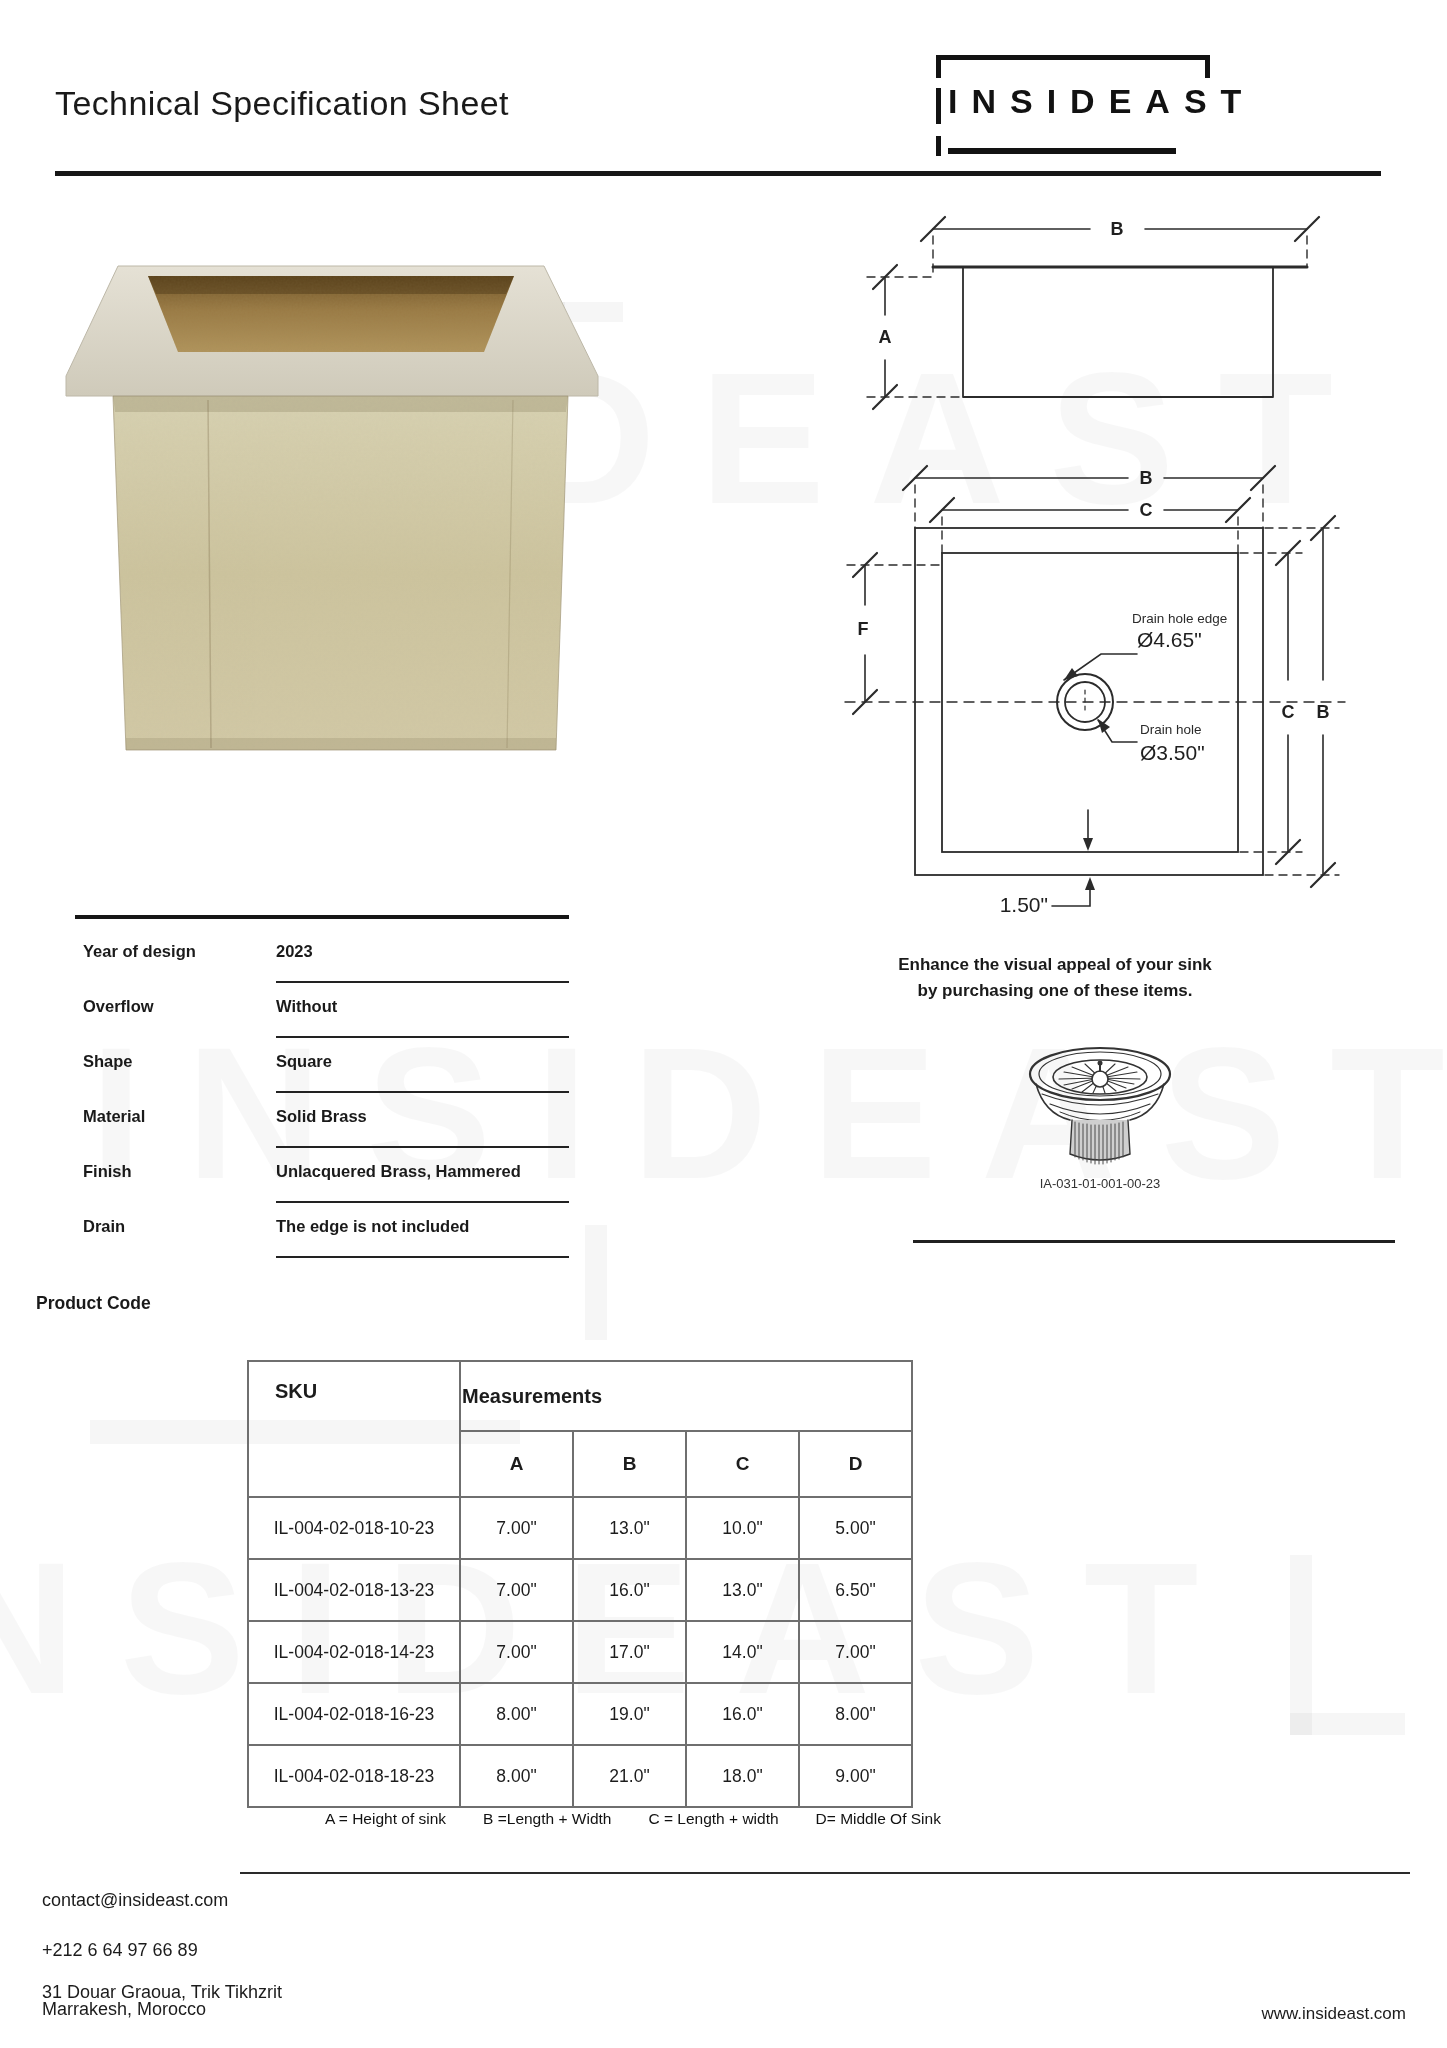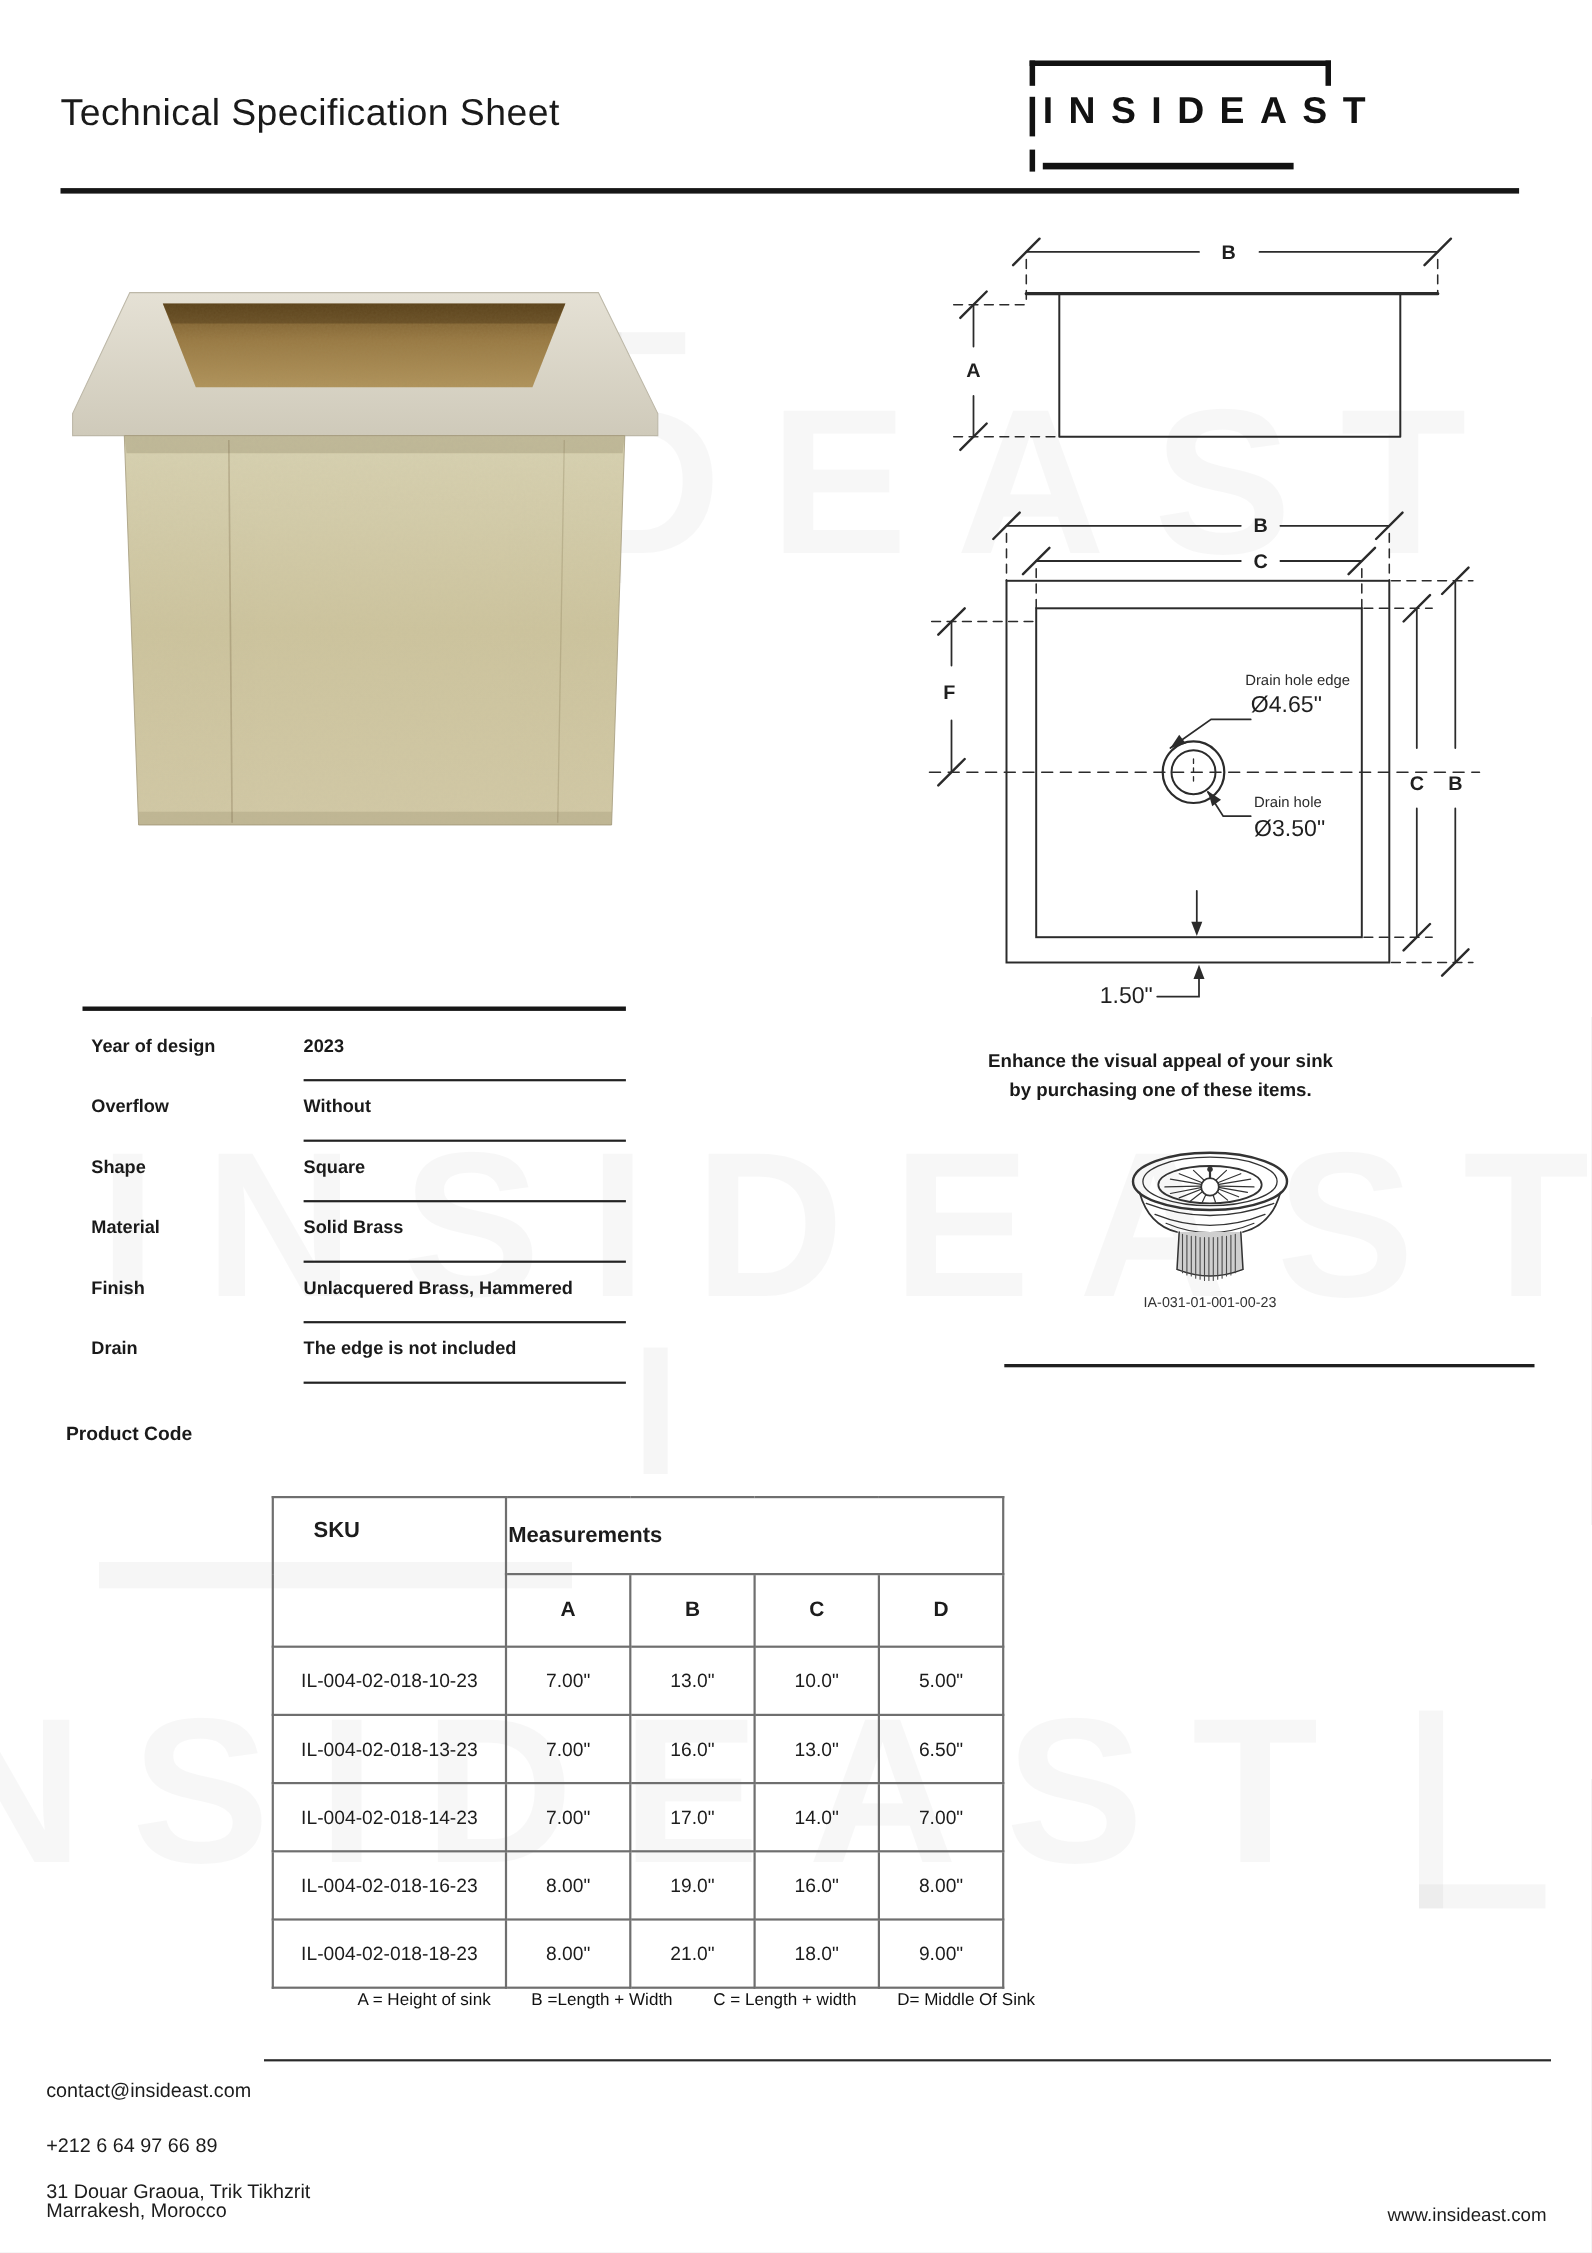--- a/index.html
+++ b/index.html
@@ -23,25 +23,25 @@
   .spec-row{display:flex;height:55px}
   .spec-label{width:193px;padding:14px 0 0 8px;font-weight:bold;font-size:16.5px}
   .spec-value{flex:1;padding-top:14px;font-weight:bold;font-size:16.5px;border-bottom:2px solid #222}
   
   .promo{left:860px;top:952px;width:390px;text-align:center;font-weight:bold;
          font-size:17px;line-height:26px}
   .strainer{left:1020px;top:1032px}
   .item-code{left:1012px;top:1176px;width:176px;text-align:center;font-size:13px;color:#333}
   .promo-rule{left:913px;top:1240px;width:482px;height:3px;background:#202020}
   
-  .pc-heading{left:60px;top:1293px;font-size:17.5px;font-weight:bold}
+  .pc-heading{left:36px;top:1293px;font-size:17.5px;font-weight:bold}
   table.spec-table{position:absolute;left:247px;top:1360px;width:664px;z-index:1;
         border-collapse:collapse;table-layout:fixed;font-size:17.5px;color:#1c1c1c;background:transparent}
   .spec-table th,.spec-table td{border:2px solid #6f6f6f;text-align:center;font-weight:normal}
-  .spec-table th.sku-h{text-align:left;padding-left:36px;font-size:20px;font-weight:bold;
+  .spec-table th.sku-h{text-align:left;padding-left:26px;font-size:20px;font-weight:bold;
         vertical-align:top;padding-top:18px}
   .spec-table th.meas-h{text-align:left;font-size:20px;font-weight:bold;height:66px}
   .spec-table tr.cols th{height:62px;font-weight:bold;font-size:19px}
   .spec-table tbody td{height:58px}
   .legend{left:325px;top:1810px;display:flex;gap:37px;font-size:15.5px;color:#111;white-space:nowrap}
   
   .f-rule{left:240px;top:1872px;width:1170px;height:2px;background:#2a2a2a}
   .f-text{font-size:18px;color:#1c1c1c}
   .f-email{left:42px;top:1890px}
   .f-phone{left:42px;top:1940px}

